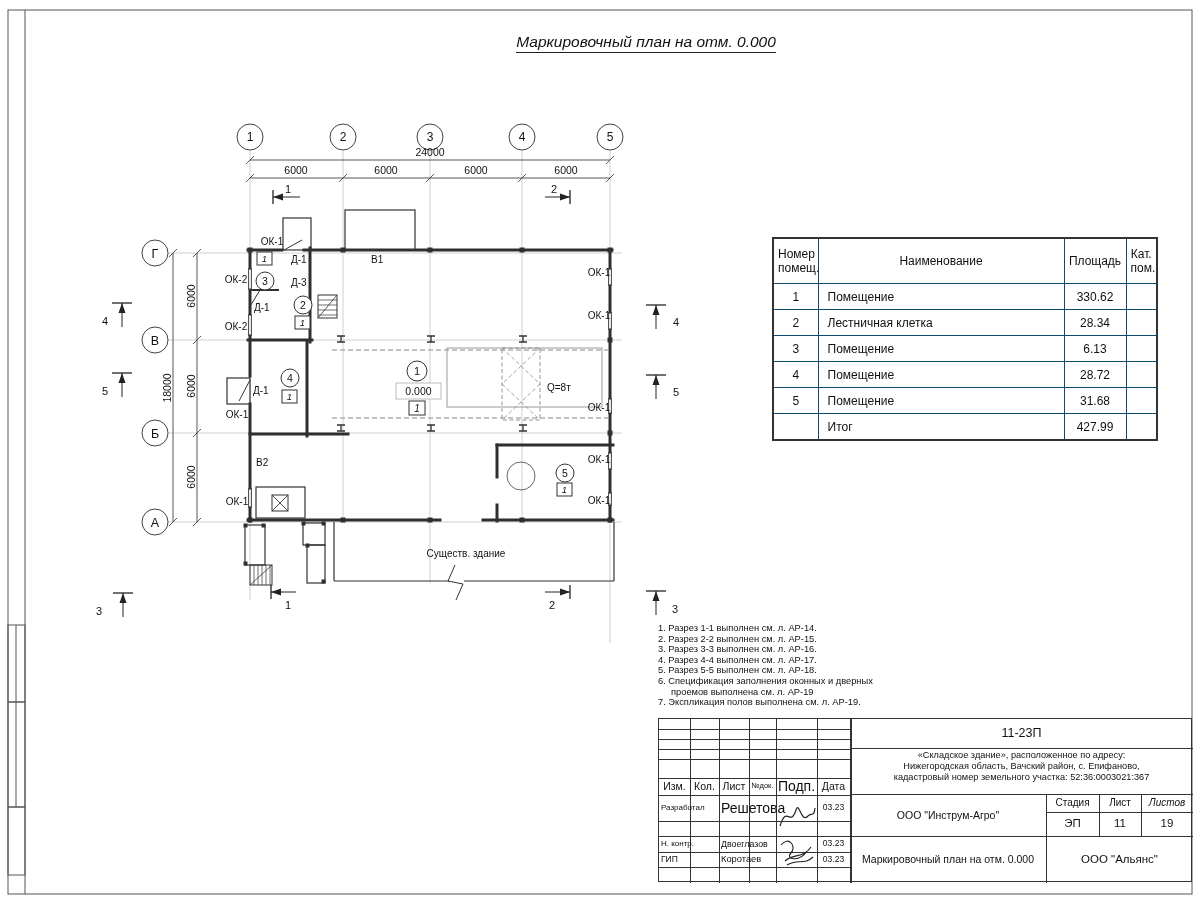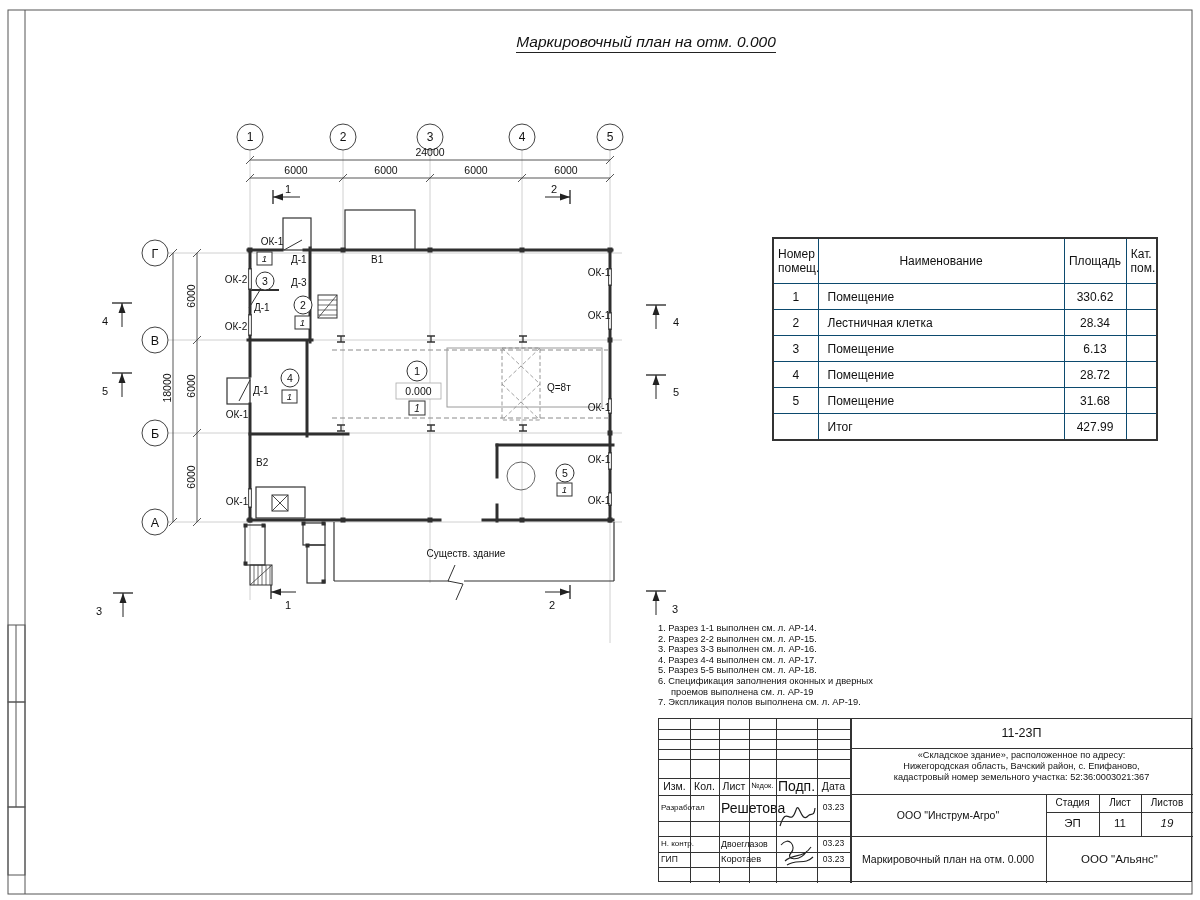--- a/index.html
+++ b/index.html
@@ -460,21 +460,21 @@
 
     <div class="cell" style="left:191px;top:0;width:343px;height:29px;font-size:12.5px;">11-23П</div>
     <div class="abs" style="left:195px;top:31px;width:335px;text-align:center;font-size:9.2px;line-height:11px;">
       <div>«Складское здание», расположенное по адресу:</div>
       <div>Нижегородская область, Вачский район, с. Епифаново,</div>
       <div>кадастровый номер земельного участка: 52:36:0003021:367</div>
     </div>
     <div class="cell" style="left:191px;top:75px;width:196px;height:42px;font-size:10.5px;">ООО "Инструм-Агро"</div>
     <div class="cell" style="left:387px;top:75px;width:53px;height:18px;font-size:10px;">Стадия</div>
     <div class="cell" style="left:440px;top:75px;width:42px;height:18px;font-size:10px;">Лист</div>
-    <div class="cell" style="left:482px;top:75px;width:52px;height:18px;font-size:10px;">Листов</div>
+    <div class="cell" style="left:482px;top:75px;width:52px;height:18px;font-size:10px;font-style:italic;">Листов</div>
     <div class="cell" style="left:387px;top:93px;width:53px;height:24px;font-size:11.5px;">ЭП</div>
     <div class="cell" style="left:440px;top:93px;width:42px;height:24px;font-size:11.5px;">11</div>
-    <div class="cell" style="left:482px;top:93px;width:52px;height:24px;font-size:11.5px;font-style:italic;">19</div>
+    <div class="cell" style="left:482px;top:93px;width:52px;height:24px;font-size:11.5px;">19</div>
     <div class="cell" style="left:191px;top:117px;width:196px;height:47px;font-size:10.5px;">Маркировочный план на отм. 0.000</div>
     <div class="cell" style="left:387px;top:117px;width:147px;height:47px;font-size:11.5px;">ООО "Альянс"</div>
   </div>
 
 </div>
 
 </body></html>

